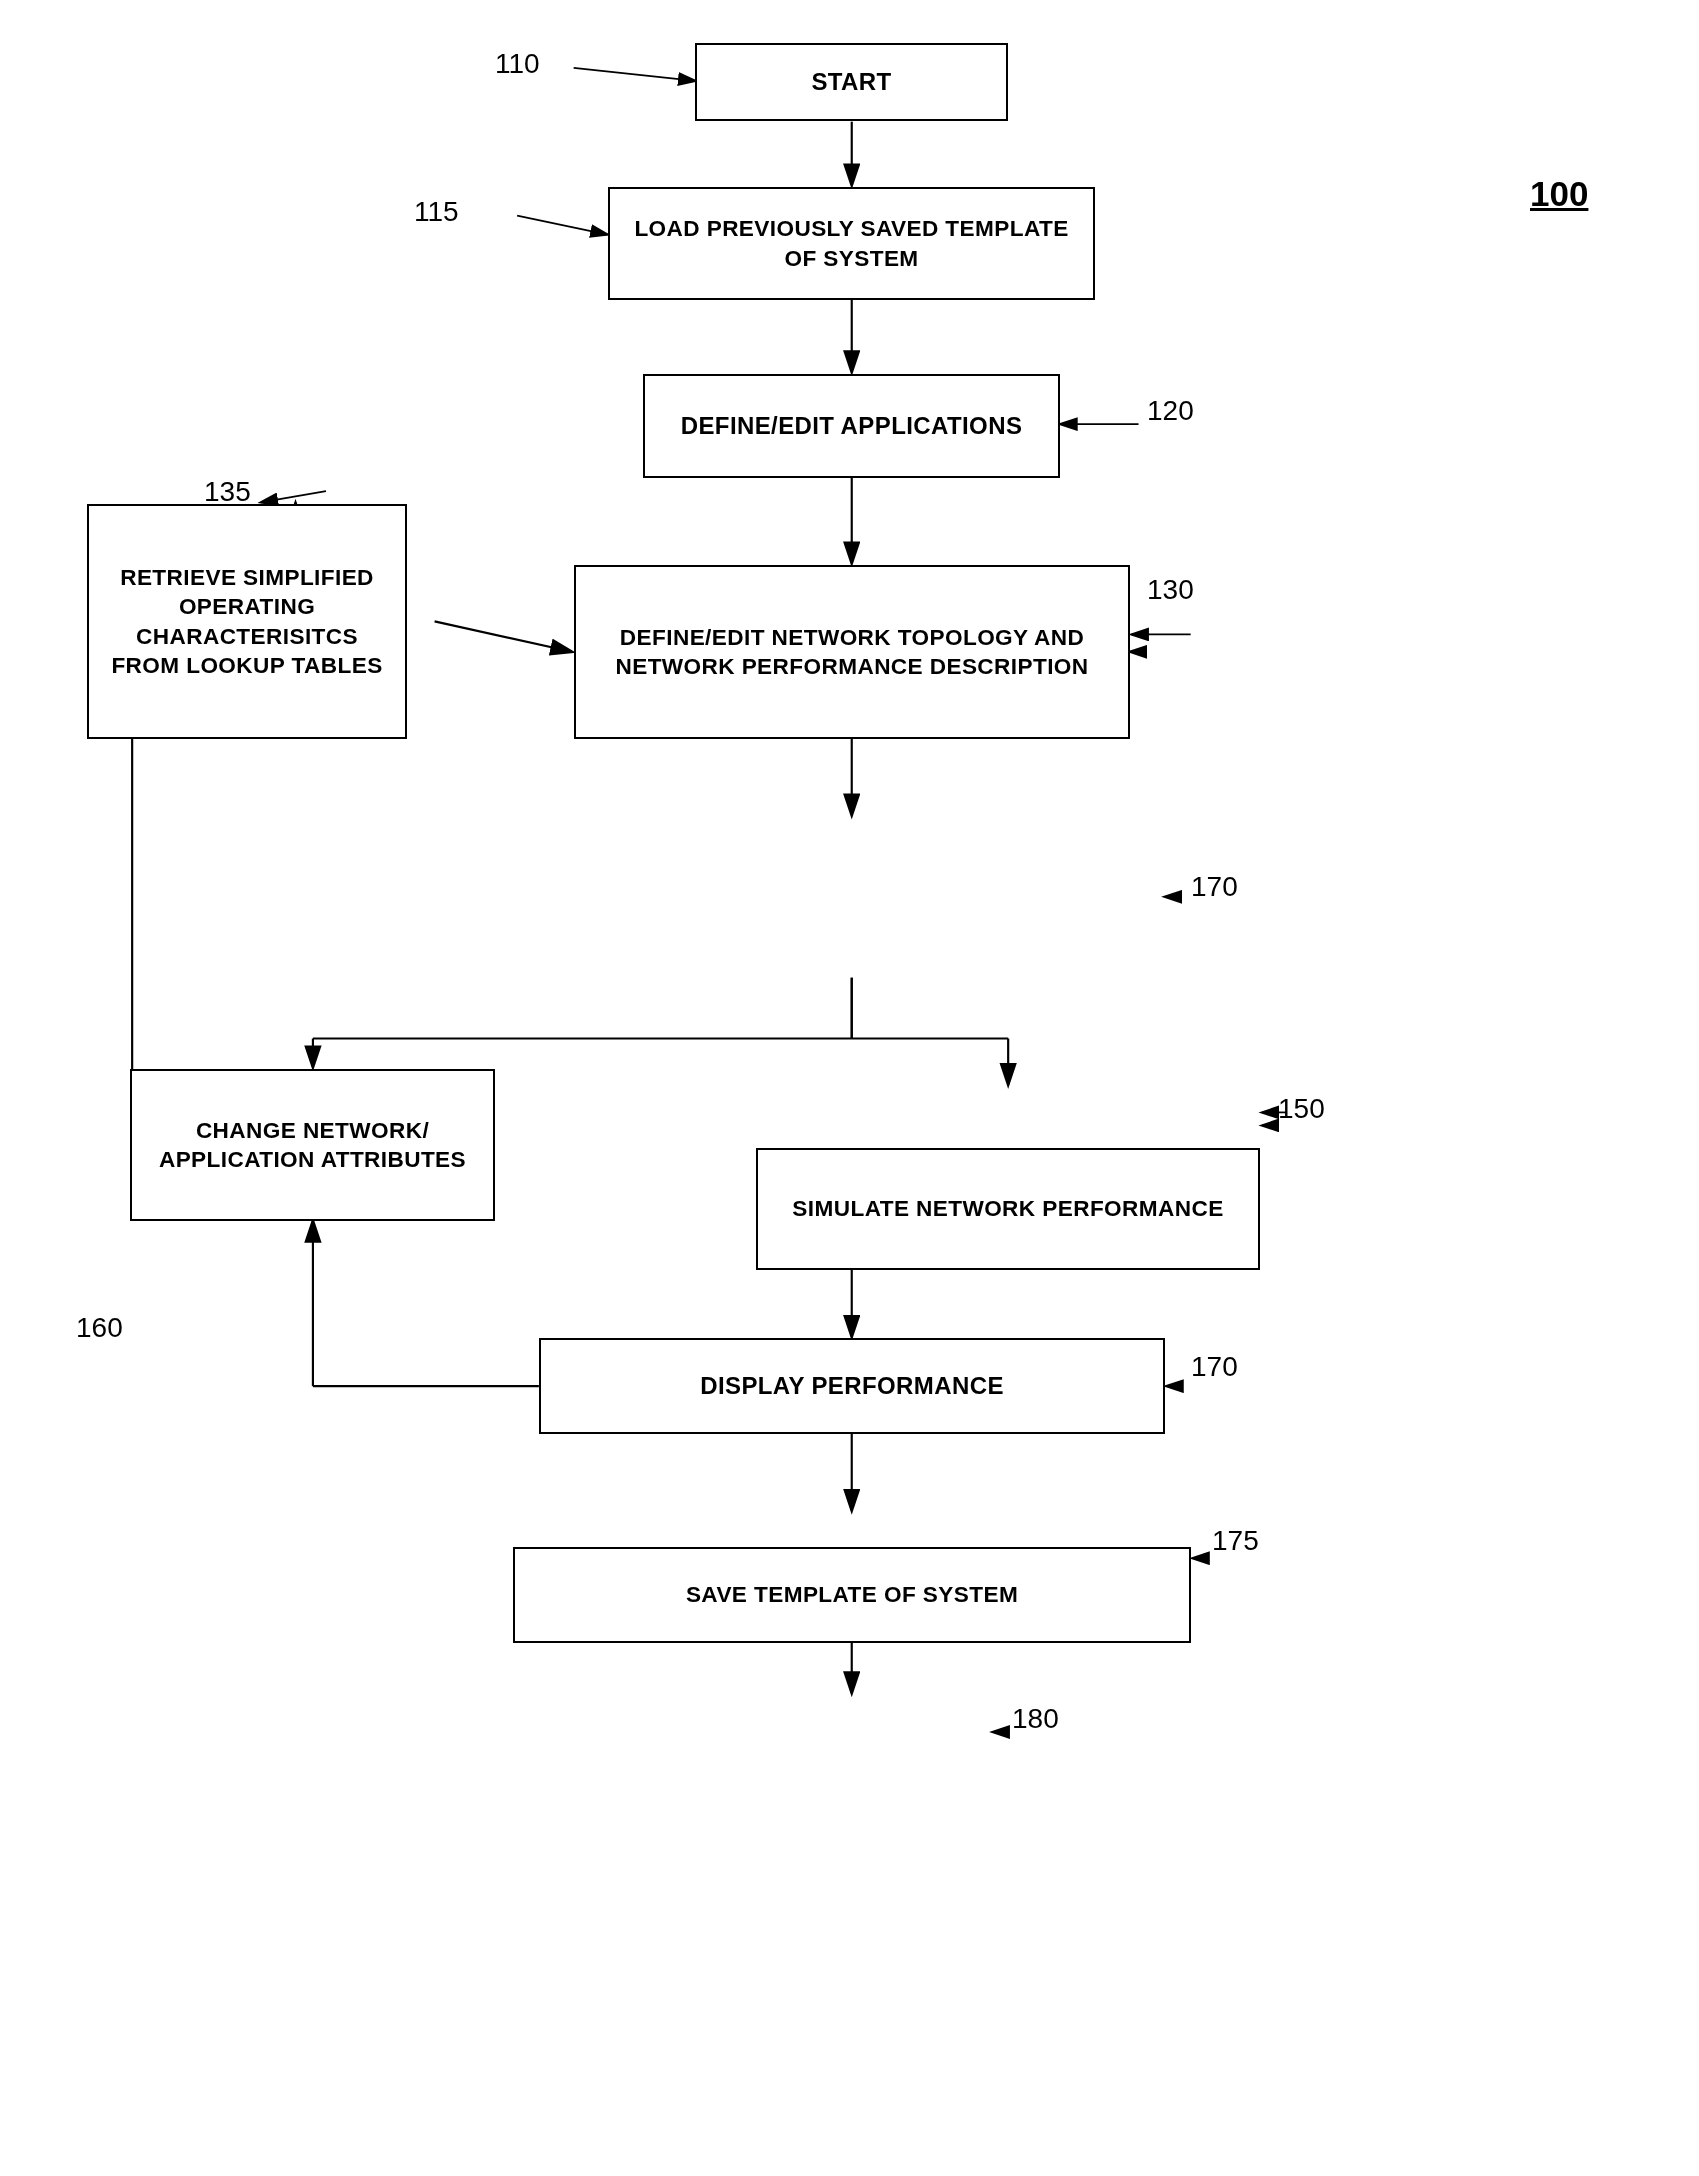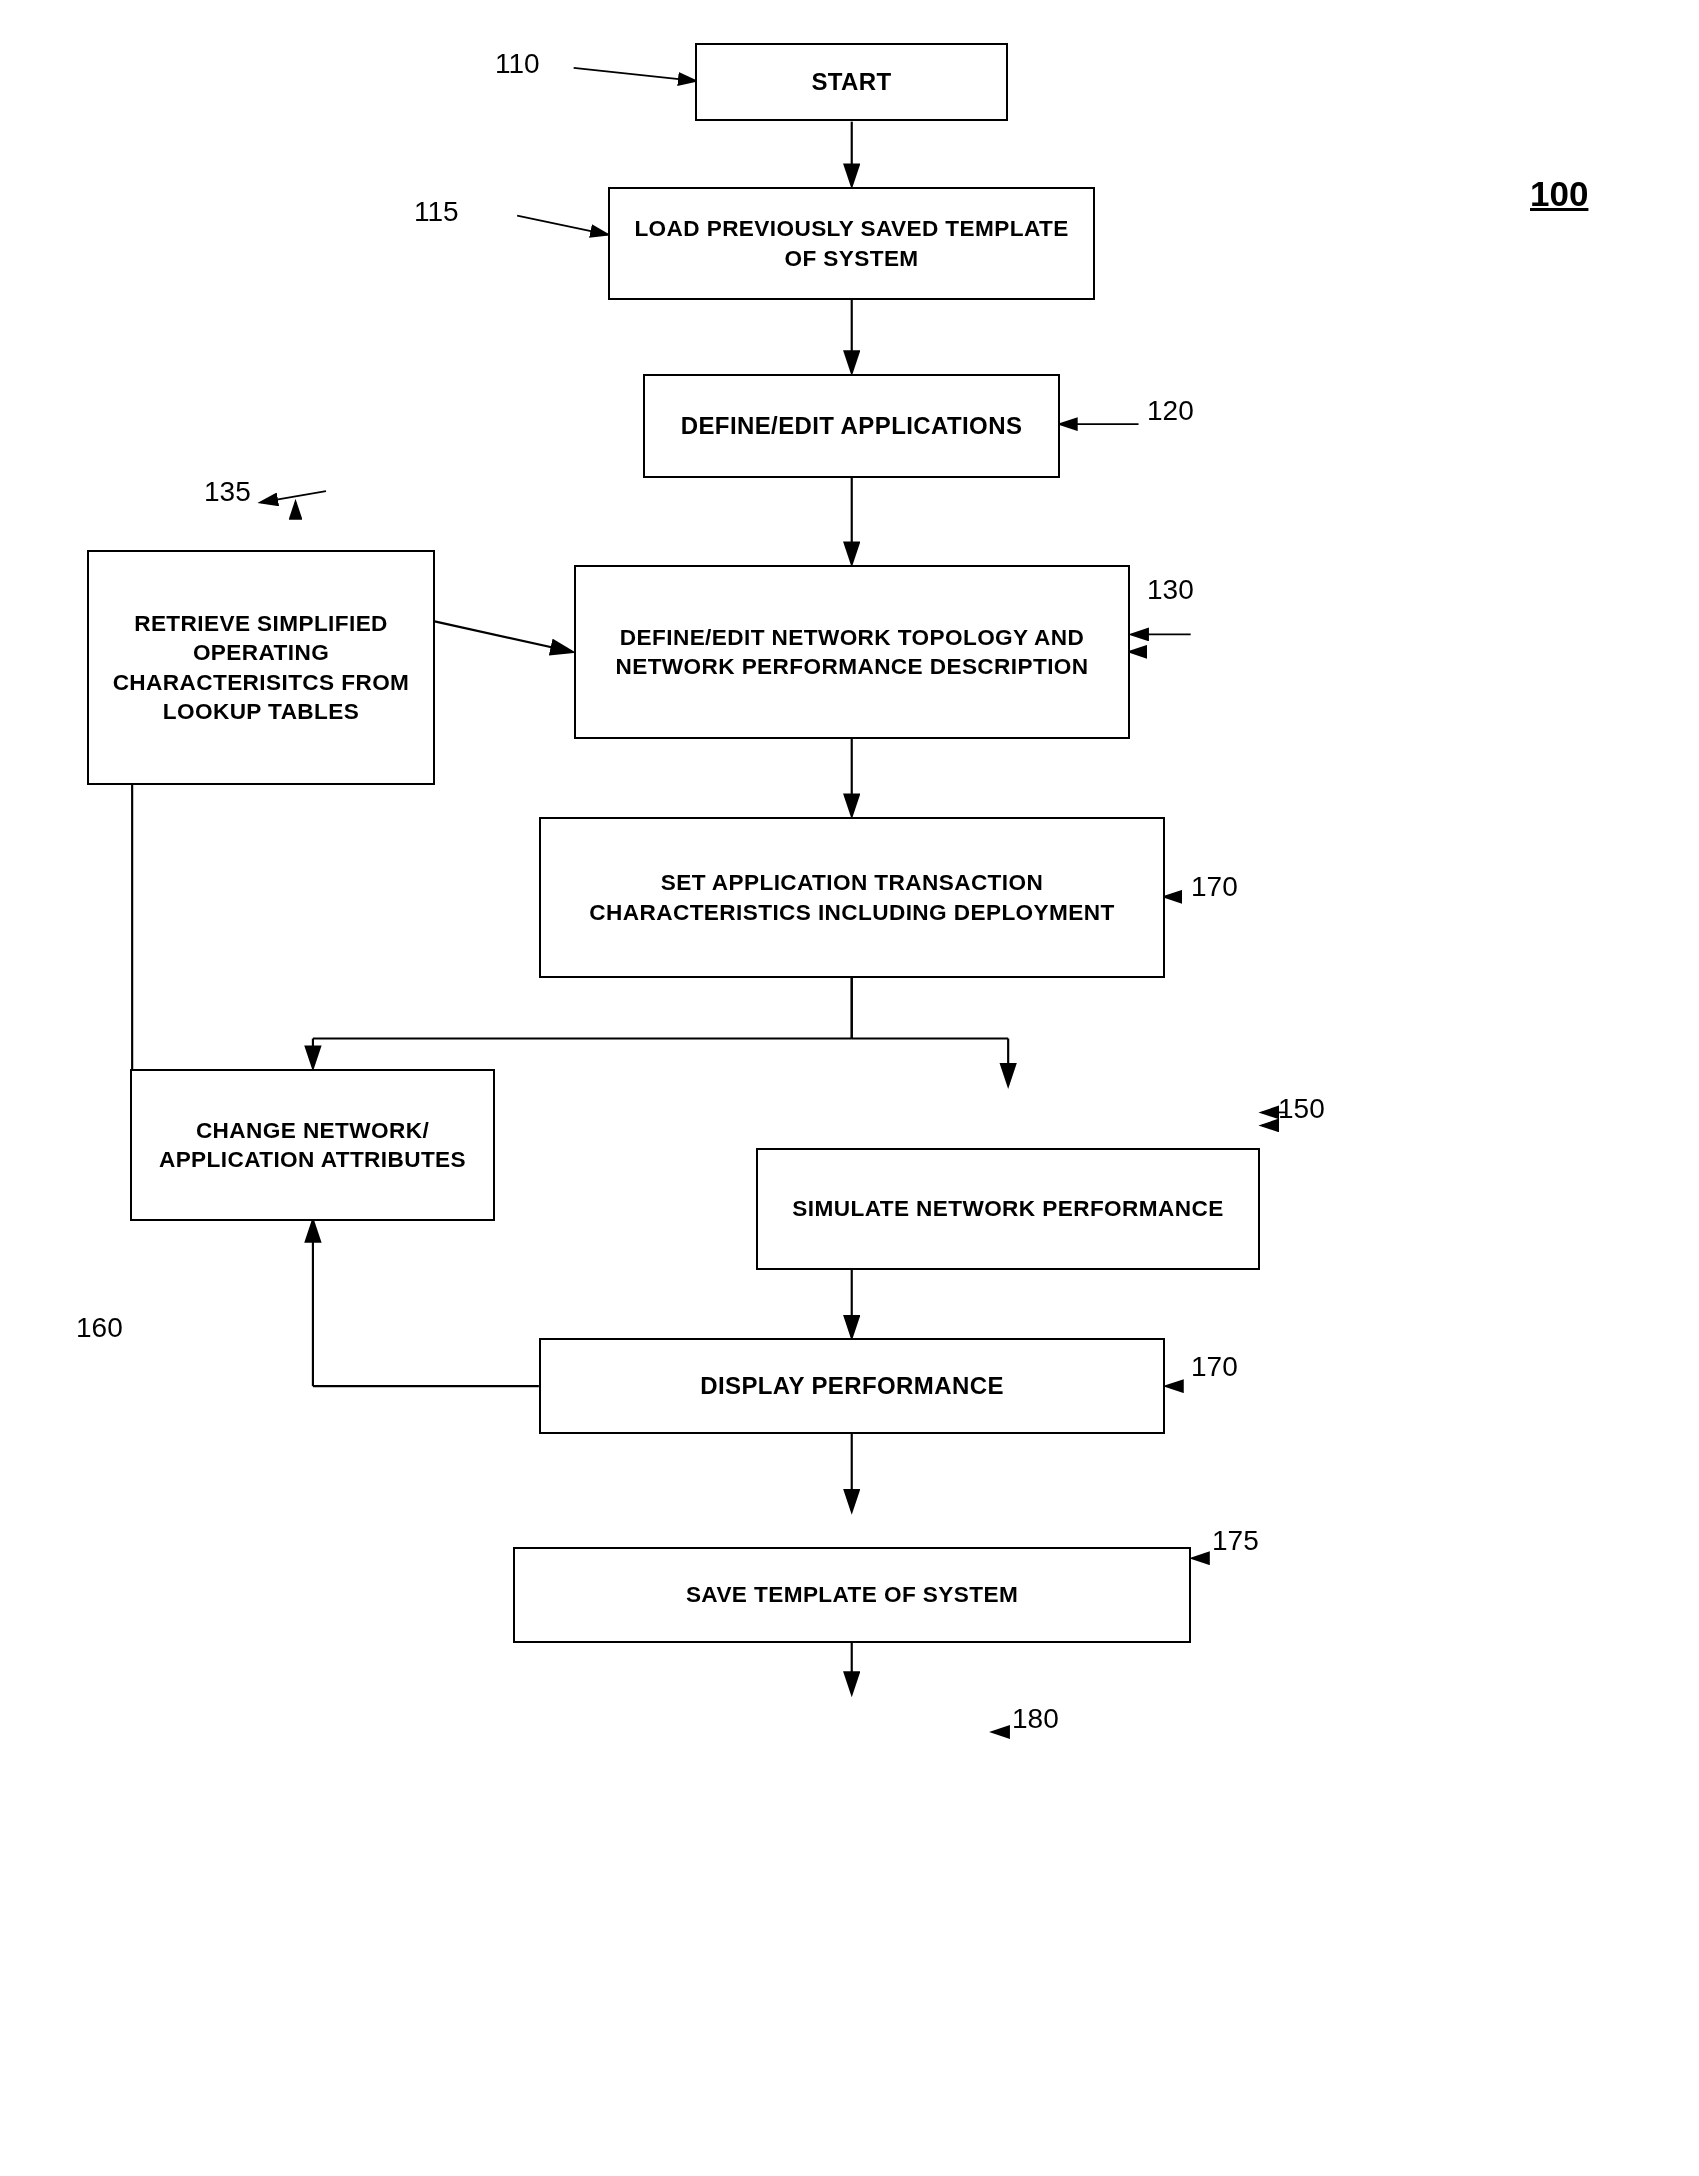--- a/index.html
+++ b/index.html
@@ -125,36 +125,32 @@
   </svg>
 
   <div class="flow-box" style="left:695px; top:43px; width:313px; height:78px;">START</div>
 
   <div class="flow-box" style="left:608px; top:187px; width:487px; height:113px; font-size:22.6px;">LOAD PREVIOUSLY SAVED
 TEMPLATE OF SYSTEM</div>
 
   <div class="flow-box" style="left:643px; top:374px; width:417px; height:104px;">DEFINE/EDIT
 APPLICATIONS</div>
 
-  <div class="flow-box" style="left:87px; top:504px; width:348px; height:235px; font-size:22.6px;margin-top:46px;">RETRIEVE
+  <div class="flow-box" style="left:87px; top:504px; width:320px; height:235px; font-size:22.6px;">RETRIEVE
 SIMPLIFIED
 OPERATING
 CHARACTERISITCS
 FROM LOOKUP
 TABLES</div>
 
   <div class="flow-box" style="left:574px; top:565px; width:556px; height:174px; font-size:22.6px;">DEFINE/EDIT NETWORK
 TOPOLOGY AND NETWORK
 PERFORMANCE
 DESCRIPTION</div>
 
-  <div class="flow-box" style="left:539px; top:817px; width:626px; height:161px; font-size:22.6px;">SET APPLICATION
-TRANSACTION
-CHARACTERISTICS
-INCLUDING DEPLOYMENT</div>
 
   <div class="flow-box" style="left:130px; top:1069px; width:365px; height:152px; font-size:22.6px;">CHANGE
 NETWORK/
 APPLICATION
 ATTRIBUTES</div>
 
   <div class="flow-box" style="left:756px; top:1148px; width:504px; height:122px; font-size:22.6px;">SIMULATE NETWORK
 PERFORMANCE</div>
 
   <div class="flow-box" style="left:539px; top:1338px; width:626px; height:96px;">DISPLAY PERFORMANCE</div>

